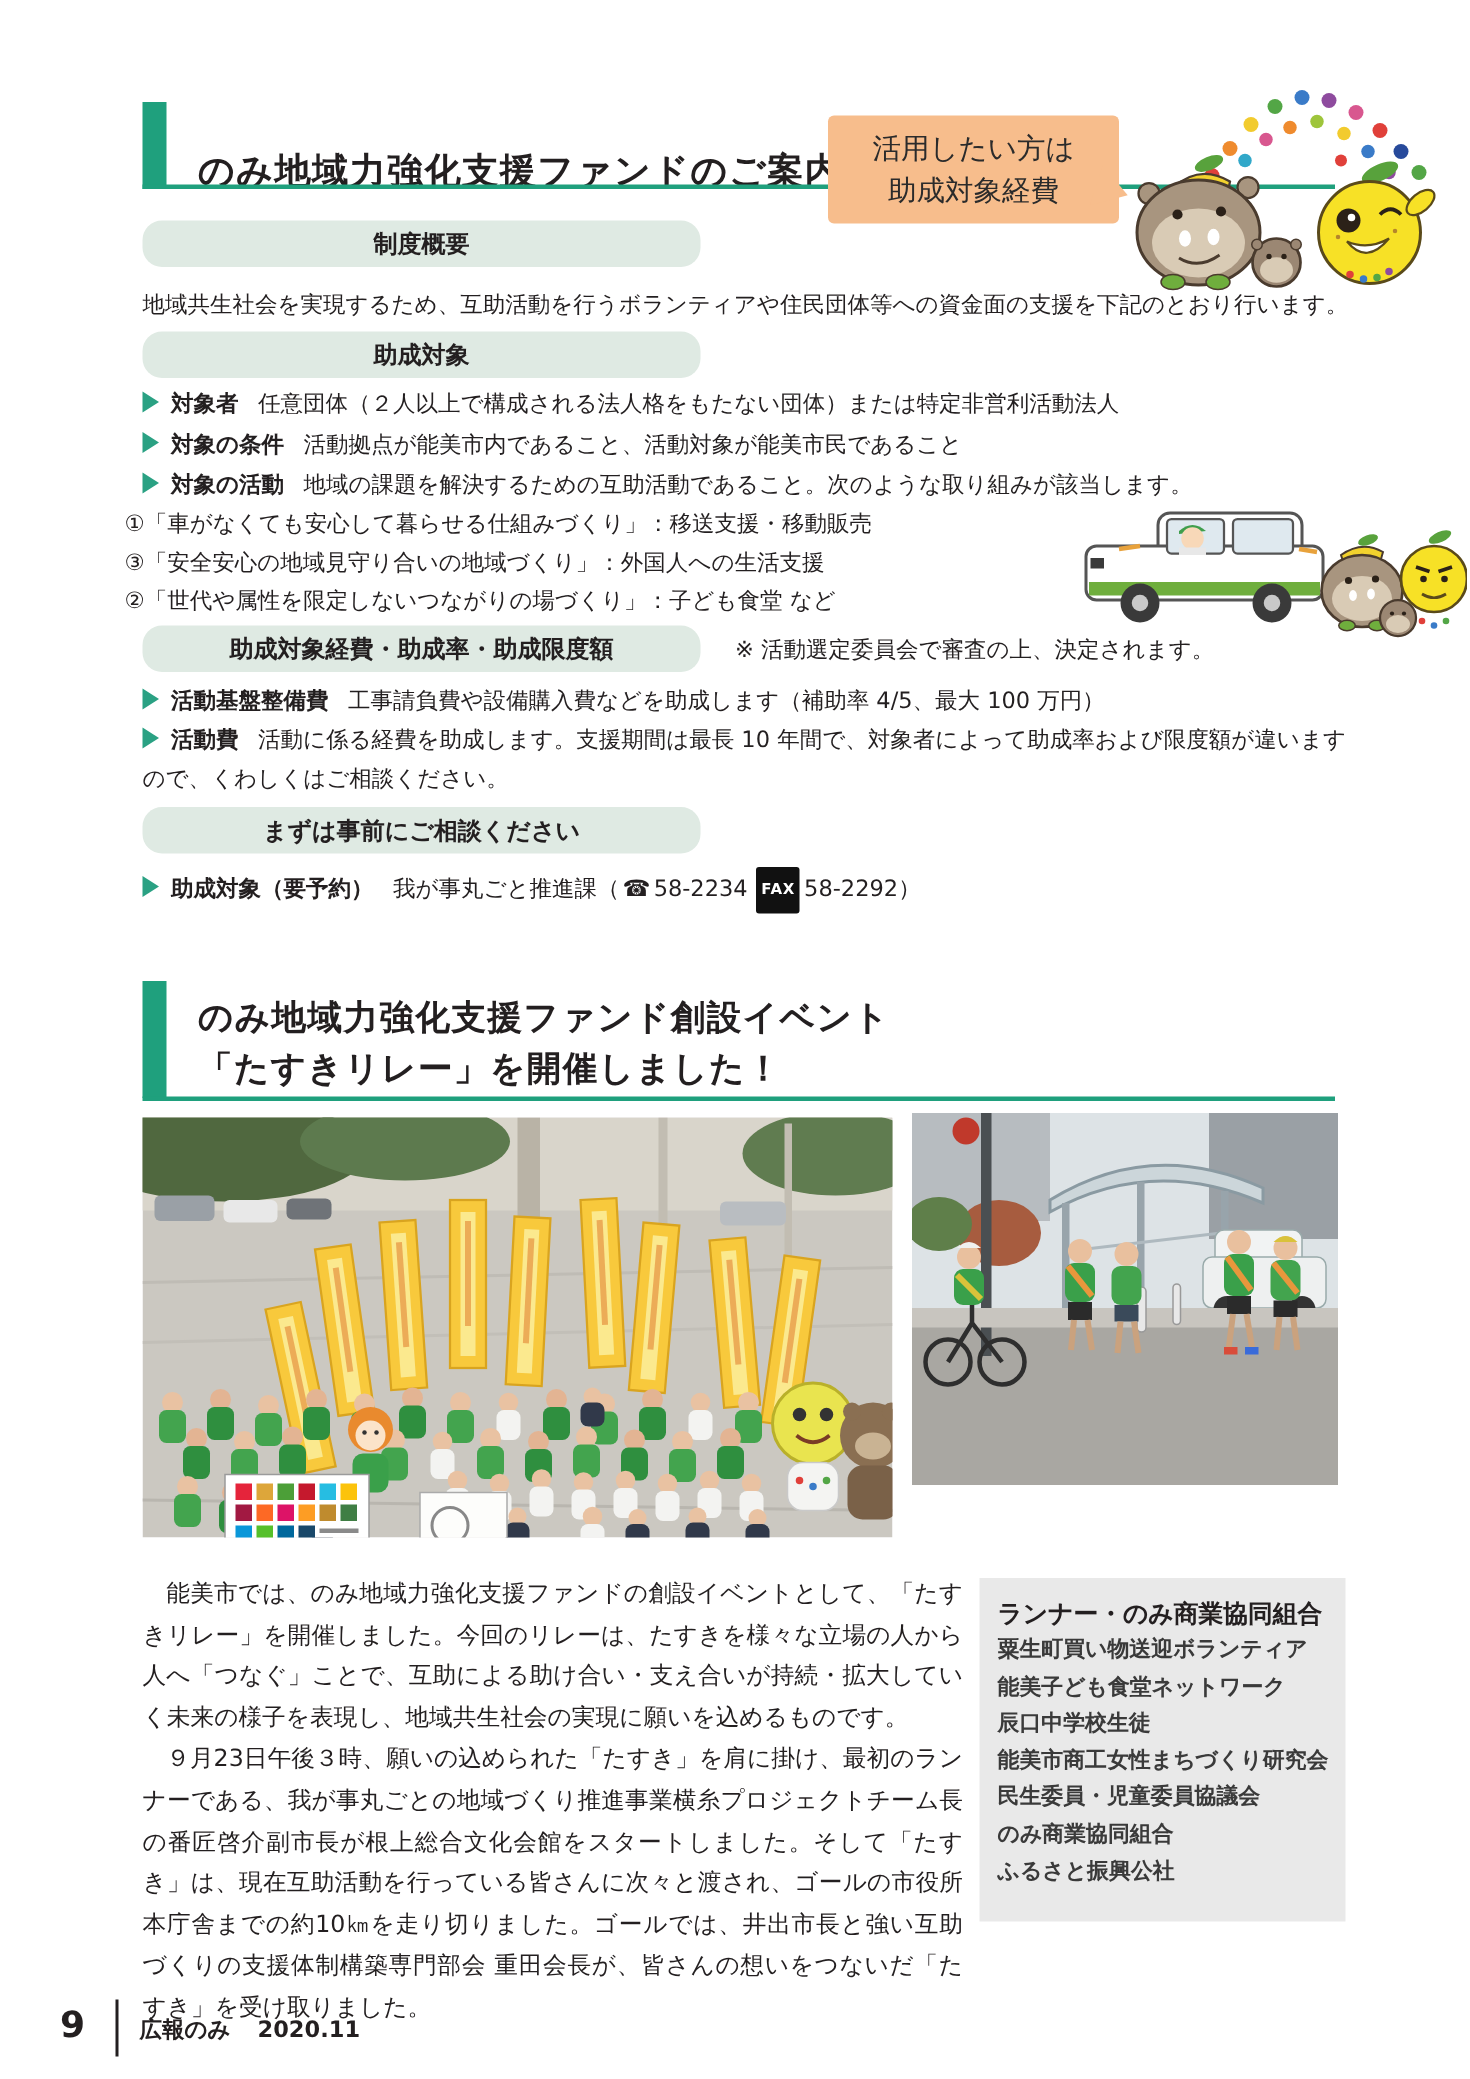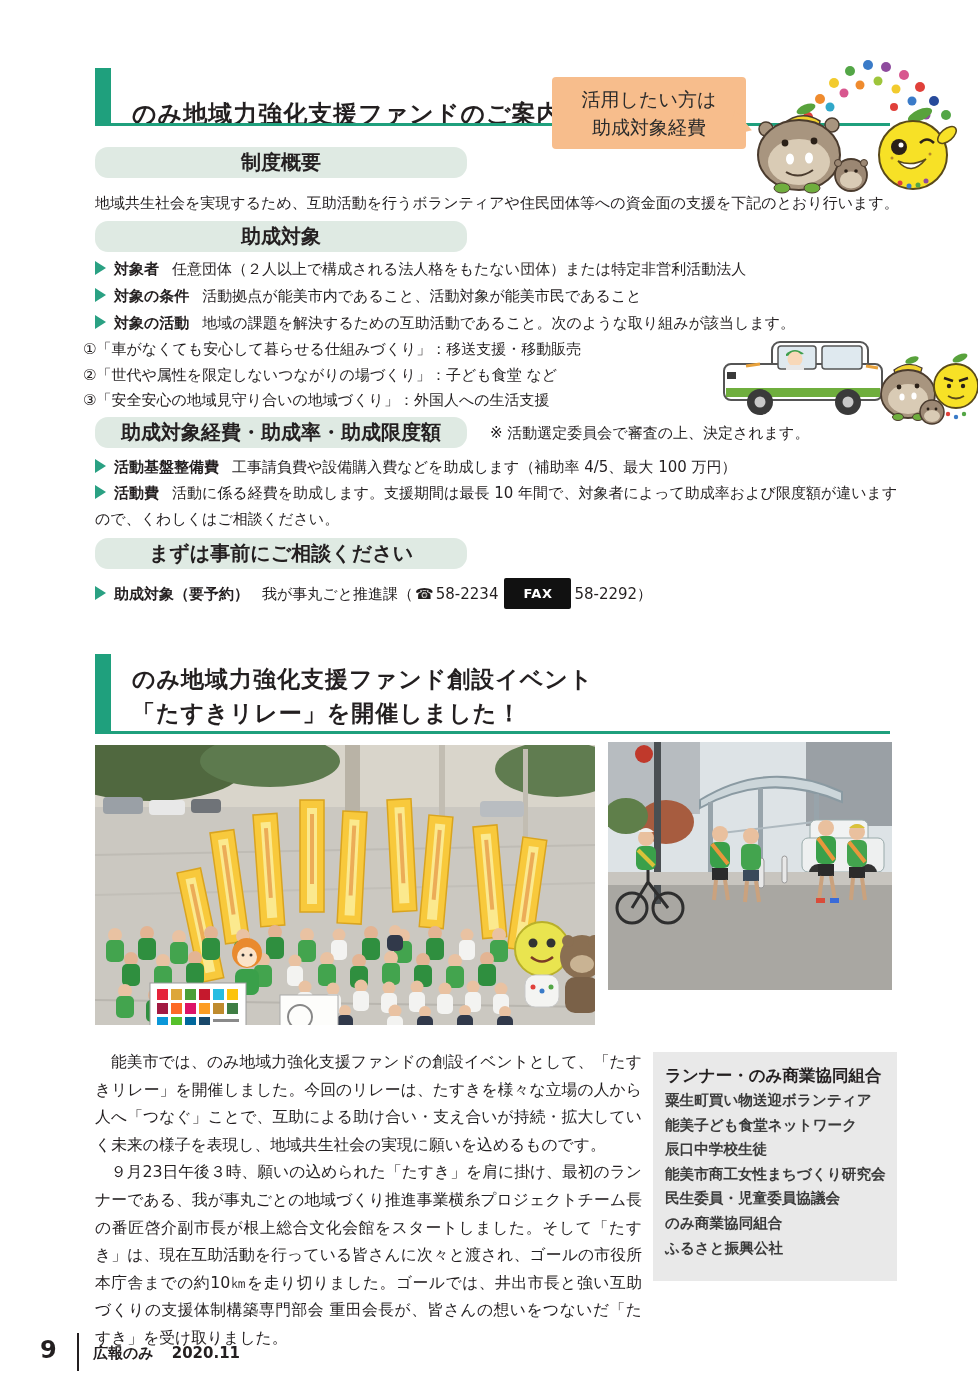--- a/index.html
+++ b/index.html
@@ -21,38 +21,38 @@
     border-radius:4px;display:flex;flex-direction:column;justify-content:center;align-items:center;
     font-size:19px;font-weight:500;line-height:28px;color:#2b2b2b;z-index:3;
   }
   .bubble::after{
     content:"";position:absolute;right:-20px;bottom:6px;width:0;height:0;
     border:14px solid transparent;border-left:22px solid #f7bd8c;transform:rotate(18deg);
   }
   
   .band{
     position:absolute;left:95px;width:372px;height:31px;background:#dfeae3;
-    font-size:20px;font-weight:700;text-align:center;line-height:31px;border-radius:13px;
+    font-size:16px;font-weight:700;text-align:center;line-height:31px;border-radius:13px;
   }
   .band-note{position:absolute;left:490px;top:424px;font-size:15px;}
   
   .para{position:absolute;left:95px;width:806px;font-size:15px;line-height:24px;}
   .rows{position:absolute;left:95px;width:812px;font-size:15px;}
   .arrow-row{line-height:27px;}
   .tri{
     display:inline-block;width:0;height:0;border-left:11px solid #2aa183;
     border-top:7px solid transparent;border-bottom:7px solid transparent;
     margin-right:8px;vertical-align:-1px;
   }
   .row-label{font-weight:700;margin-right:13px;}
   .examples{position:absolute;left:83px;top:337px;font-size:15px;line-height:25.5px;}
   .expense-rows{position:absolute;left:95px;top:455px;width:815px;font-size:15px;line-height:25.8px;}
   .fax-chip{
-    display:inline-block;background:#111;color:#fff;font-size:13px;font-weight:700;
-    padding:2px 19px;border-radius:2px;vertical-align:1px;margin:0 3px 0 6px;letter-spacing:.5px;
+    display:inline-block;background:#111;color:#fff;font-size:10px;font-weight:700;
+    padding:2px 3px;border-radius:2px;vertical-align:1px;margin:0 3px 0 6px;letter-spacing:.5px;
   }
   .tel-icon{margin:0 2px 0 2px;}
   
   .photo{position:absolute;display:block;}
   .photo-left{left:95px;top:745px;}
   .photo-right{left:608px;top:742px;}
   
   .body-col{position:absolute;left:95px;top:1048px;width:547px;font-size:15.8px;line-height:27.6px;text-align:justify;}
   .body-col p{margin:0;}
   .runner-box{
@@ -156,22 +156,22 @@
     <div class="arrow-row">
       <span class="tri"></span><span class="row-label">対象の条件</span><span>活動拠点が能美市内であること、活動対象が能美市民であること</span>
     </div>
     <div class="arrow-row">
       <span class="tri"></span><span class="row-label">対象の活動</span><span>地域の課題を解決するための互助活動であること。次のような取り組みが該当します。</span>
     </div>
   </div>
 
   <div class="examples">
     <div>①「車がなくても安心して暮らせる仕組みづくり」：移送支援・移動販売</div>
+    <div>③「安全安心の地域見守り合いの地域づくり」：外国人への生活支援</div>
     <div>②「世代や属性を限定しないつながりの場づくり」：子ども食堂 など</div>
-    <div>③「安全安心の地域見守り合いの地域づくり」：外国人への生活支援</div>
   </div>
 
   <svg class="car-svg" width="262" height="104" viewBox="0 0 262 104">
     <g>
       <rect x="56" y="12" width="96" height="30" rx="8" fill="#fff" stroke="#555" stroke-width="2"></rect>
       <rect x="8" y="34" width="158" height="36" rx="7" fill="#fff" stroke="#555" stroke-width="2"></rect>
       <rect x="10" y="58" width="154" height="9" fill="#6fae3d"></rect>
       <rect x="62" y="16" width="38" height="23" rx="3" fill="#dfe9ef" stroke="#555" stroke-width="1.5"></rect>
       <rect x="106" y="16" width="40" height="23" rx="3" fill="#dfe9ef" stroke="#555" stroke-width="1.5"></rect>
       <rect x="11" y="42" width="9" height="7" fill="#3a3a3a"></rect>

